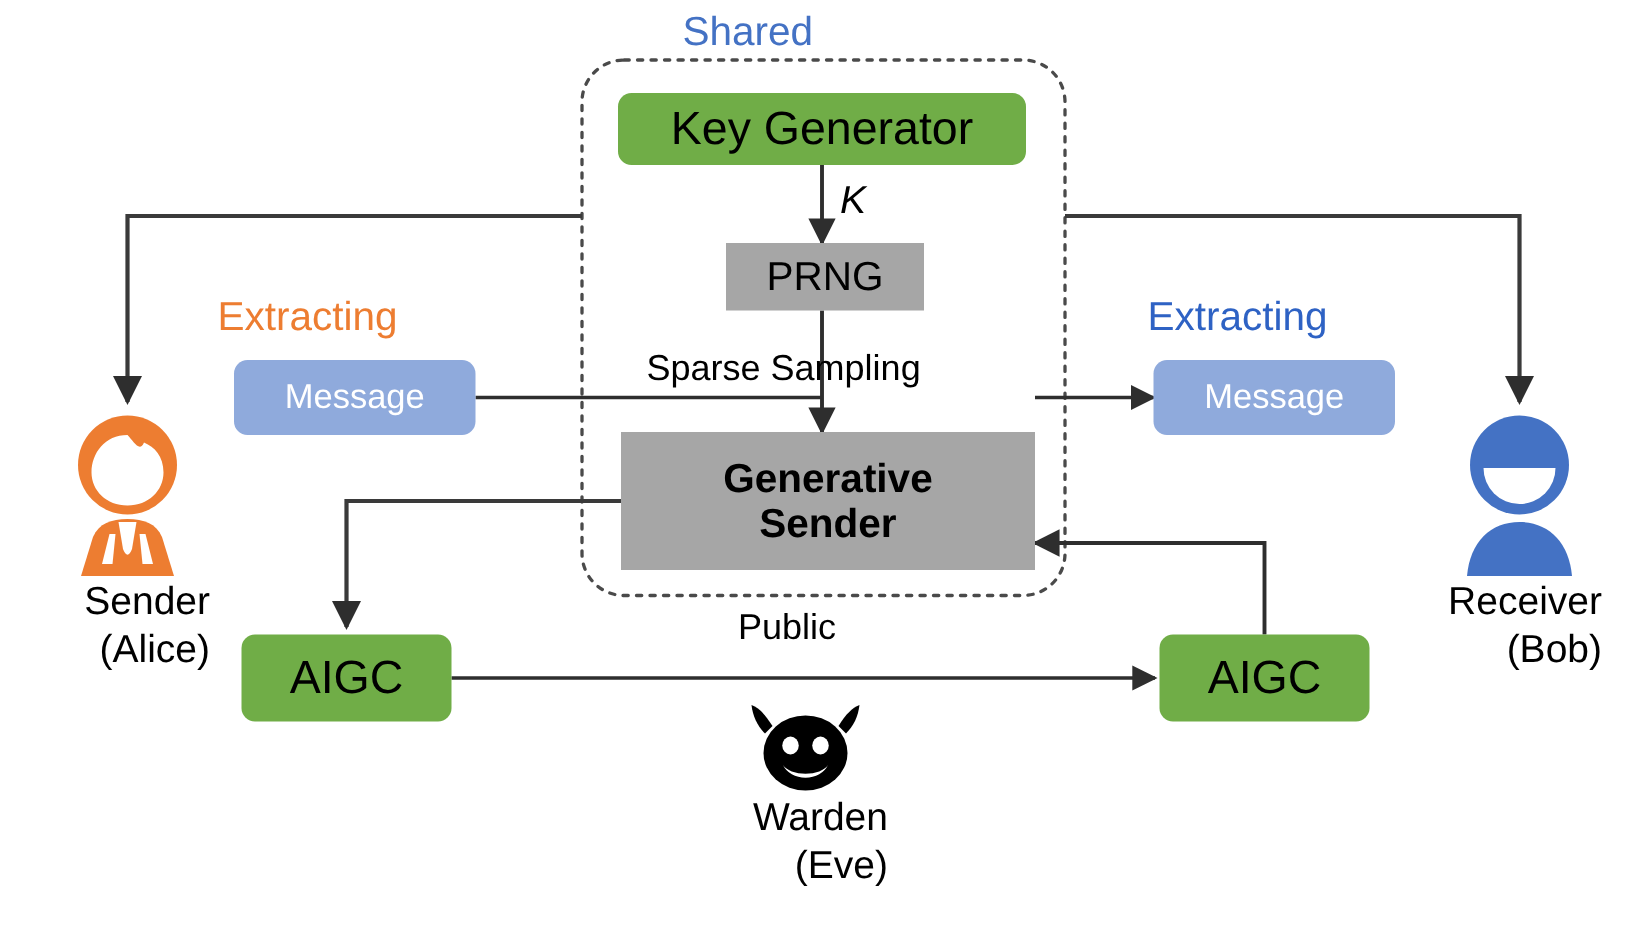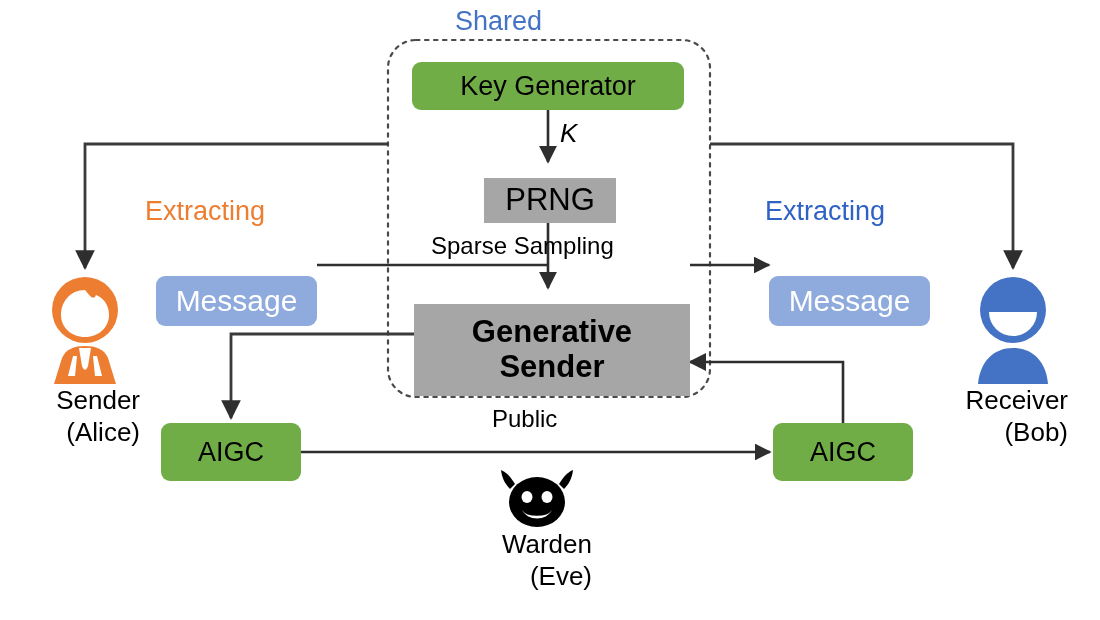--- a/index.html
+++ b/index.html
@@ -32,35 +32,33 @@
     display: flex;
     align-items: center;
     justify-content: center;
     text-align: center;
     line-height: 1.12;
   }
   .box-green {
     background: #70AD47;
     color: #000000;
     border-radius: 9px;
-    font-size: 27px;
+    font-size: 31px;
   }
   .box-gray {
     background: #A6A6A6;
     color: #000000;
     border-radius: 0;
-    font-size: 31px;
-    margin-top: 16px;
+    font-size: 27px;
   }
   .box-blue {
     background: #8FAADC;
     color: #ffffff;
     border-radius: 9px;
-    font-size: 30px;
-    margin-top: 36px;
+    font-size: 23px;
   }
   .section-label {
     position: absolute;
     font-size: 27px;
     text-align: left;
     white-space: nowrap;
   }
   .lbl-shared   { color: #4472C4; }
   .lbl-embed    { color: #ED7D31; }
   .lbl-extract  { color: #2E62C4; }

